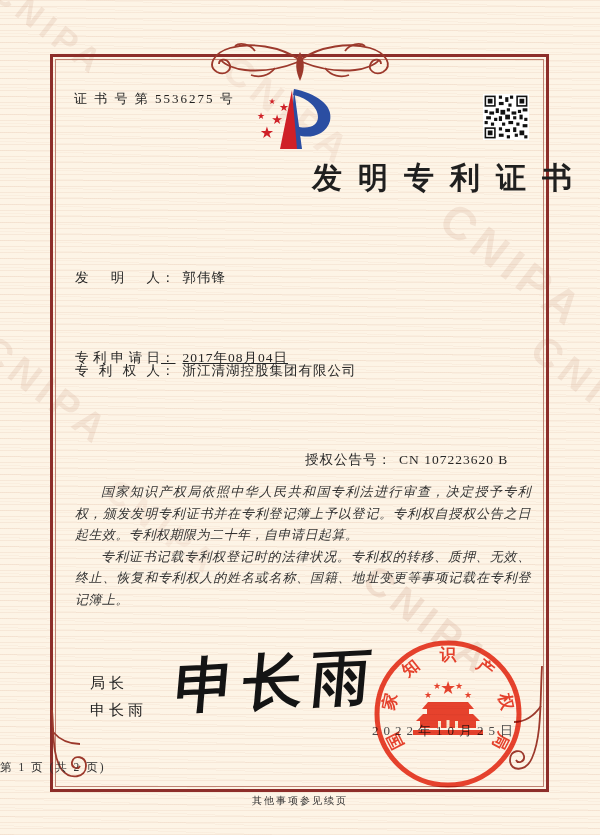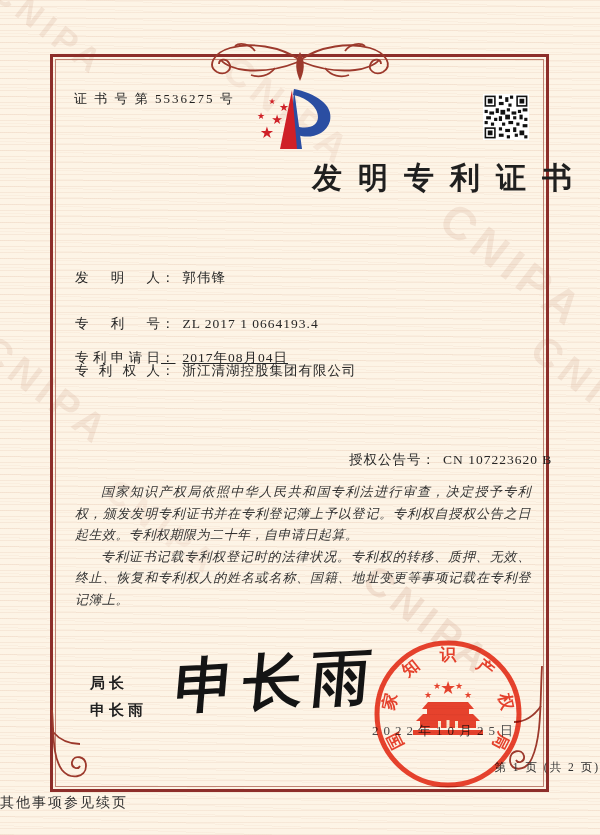--- a/index.html
+++ b/index.html
@@ -13,31 +13,31 @@
   .frame{position:absolute;left:50px;top:54px;width:493px;height:732px;border:3px solid #8d2e2a;}
   .frame::before{content:"";position:absolute;inset:2px;border:1px solid #c08373;}
   .certno{position:absolute;left:74px;top:90px;font-size:13px;letter-spacing:2px;color:#222;}
   .logo{position:absolute;left:250px;top:86px;width:102px;height:66px;}
   .qr{position:absolute;left:483px;top:94px;width:46px;height:46px;}
   .title{position:absolute;left:0;right:12px;top:158px;text-align:right;font-size:30px;
          letter-spacing:16px;text-indent:16px;color:#1f1f1f;font-weight:600;}
   .frow{position:absolute;left:75px;font-size:13.5px;letter-spacing:1px;color:#272727;white-space:nowrap;}
   .flabel{display:inline-block;width:86px;text-align:justify;text-align-last:justify;}
   .fvalue{margin-left:7px;}
-  .frow2{position:absolute;left:305px;font-size:13.5px;letter-spacing:1px;color:#272727;white-space:nowrap;margin-left:44px;}
+  .frow2{position:absolute;left:305px;font-size:13.5px;letter-spacing:1px;color:#272727;white-space:nowrap;}
   .paras{position:absolute;left:75px;top:481px;width:456px;font-size:13px;line-height:21.5px;
          text-align:justify;font-style:italic;letter-spacing:0.5px;color:#333;}
   .paras p{margin:0;text-indent:2em;}
-  .director{position:absolute;left:90px;top:670px;font-size:15px;letter-spacing:4px;line-height:27px;color:#222;font-weight:bold;}
+  .director{position:absolute;left:90px;top:670px;font-size:15px;letter-spacing:4px;line-height:27px;color:#222;}
   .sig{position:absolute;left:175px;top:642px;font-size:60px;letter-spacing:8px;color:#141414;
        transform:rotate(-3deg) skewX(-8deg);font-weight:600;}
   .sealdate{position:absolute;left:372px;top:722px;font-size:13px;letter-spacing:5px;color:#4a4a4a;z-index:1;}
   .seal{position:absolute;left:368px;top:634px;width:160px;height:160px;mix-blend-mode:multiply;opacity:.95;z-index:2;}
-  .pageno{position:absolute;left:0;right:0;top:760px;text-align:right;font-size:11.5px;letter-spacing:2px;color:#333;}
-  .footnote{position:absolute;left:0;right:0;top:794px;text-align:left;font-size:14px;letter-spacing:2px;color:#333;}
+  .pageno{position:absolute;left:0;right:0;top:760px;text-align:left;font-size:11.5px;letter-spacing:2px;color:#333;}
+  .footnote{position:absolute;left:0;right:0;top:794px;text-align:center;font-size:10px;letter-spacing:2px;color:#333;}
   .orn-top{position:absolute;left:195px;top:38px;width:210px;height:50px;}
   .orn-bl{position:absolute;left:46px;top:710px;width:48px;height:76px;}
   .orn-br{position:absolute;left:506px;top:666px;width:42px;height:116px;}
 </style>
 </head>
 <body>
 
 <div class="page">
 
   <div class="texture"></div>
@@ -138,23 +138,20 @@
         <rect x="20" y="25" width="2" height="2"></rect>
         <rect x="26" y="26" width="2" height="2"></rect>
     </g>
   </svg>
 
   <div class="title">发明专利证书</div>
 
   <div class="frow" style="top:269px;">
     <span class="flabel">发明人</span><span>：</span><span class="fvalue">郭伟锋</span>
   </div>
-  <div class="frow" style="top:315px;">
-    <span class="flabel">专利号</span><span>：</span><span class="fvalue">ZL 2017 1 0664193.4</span>
-  </div>
   <div class="frow" style="top:349px;text-decoration:underline;">
     <span class="flabel">专利申请日</span><span>：</span><span class="fvalue">2017年08月04日</span>
   </div>
   <div class="frow" style="top:362px;">
     <span class="flabel">专利权人</span><span>：</span><span class="fvalue">浙江清湖控股集团有限公司</span>
   </div>
   <div class="frow2" style="top:451px;">
     <span>授权公告号</span><span>：</span><span class="fvalue">CN 107223620 B</span>
   </div>
 

